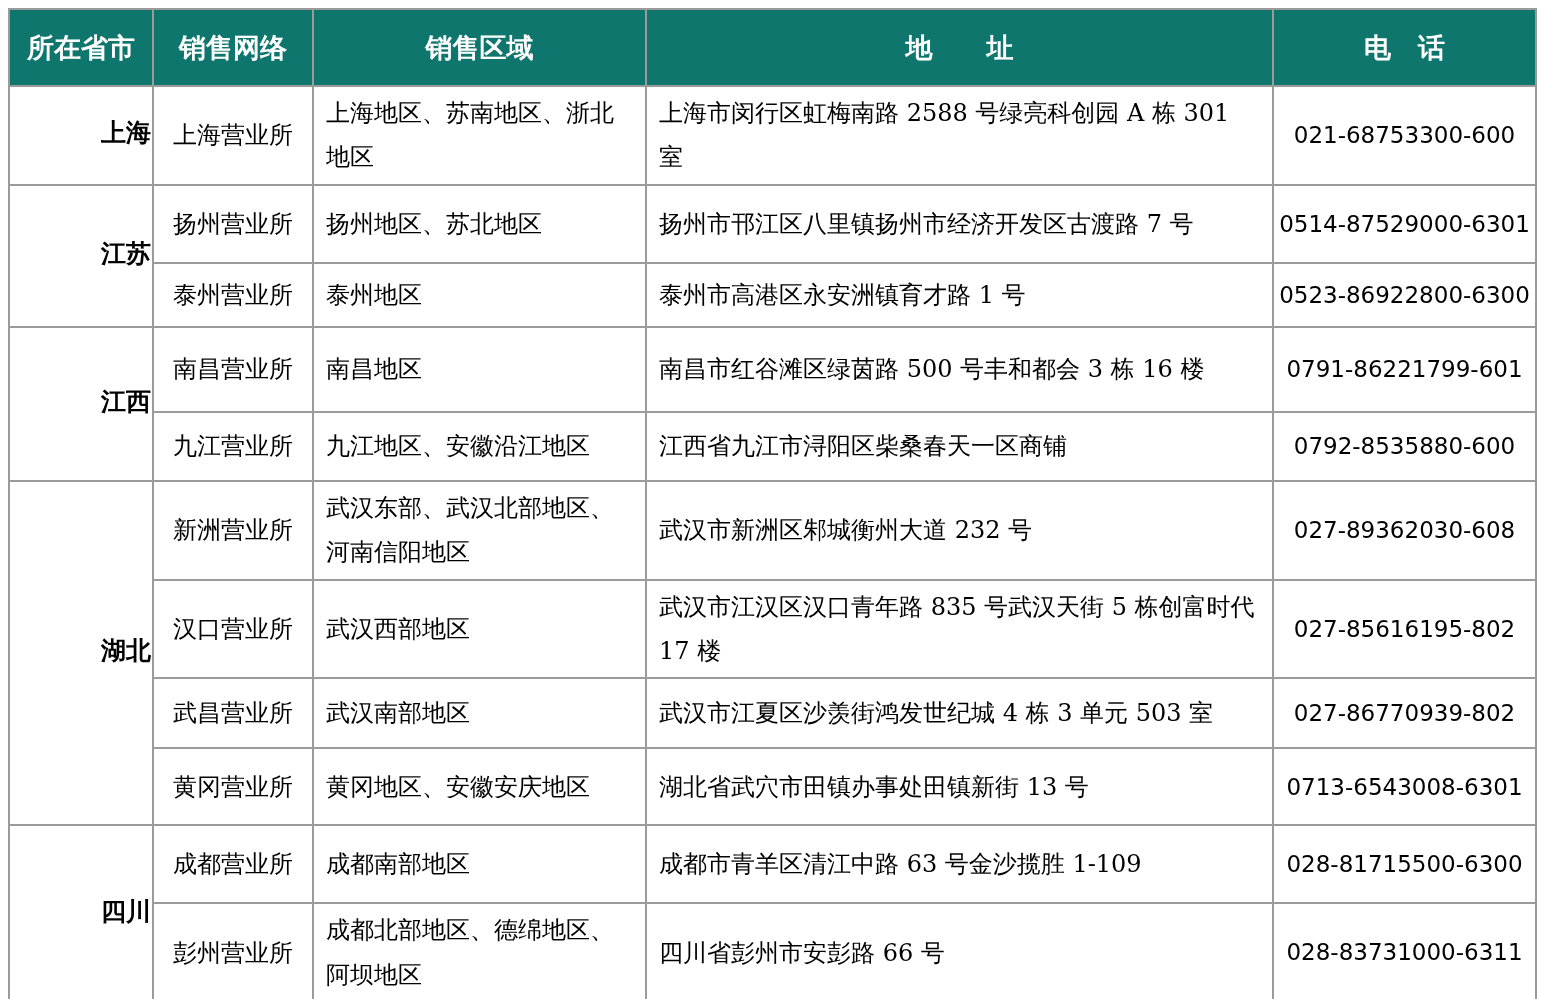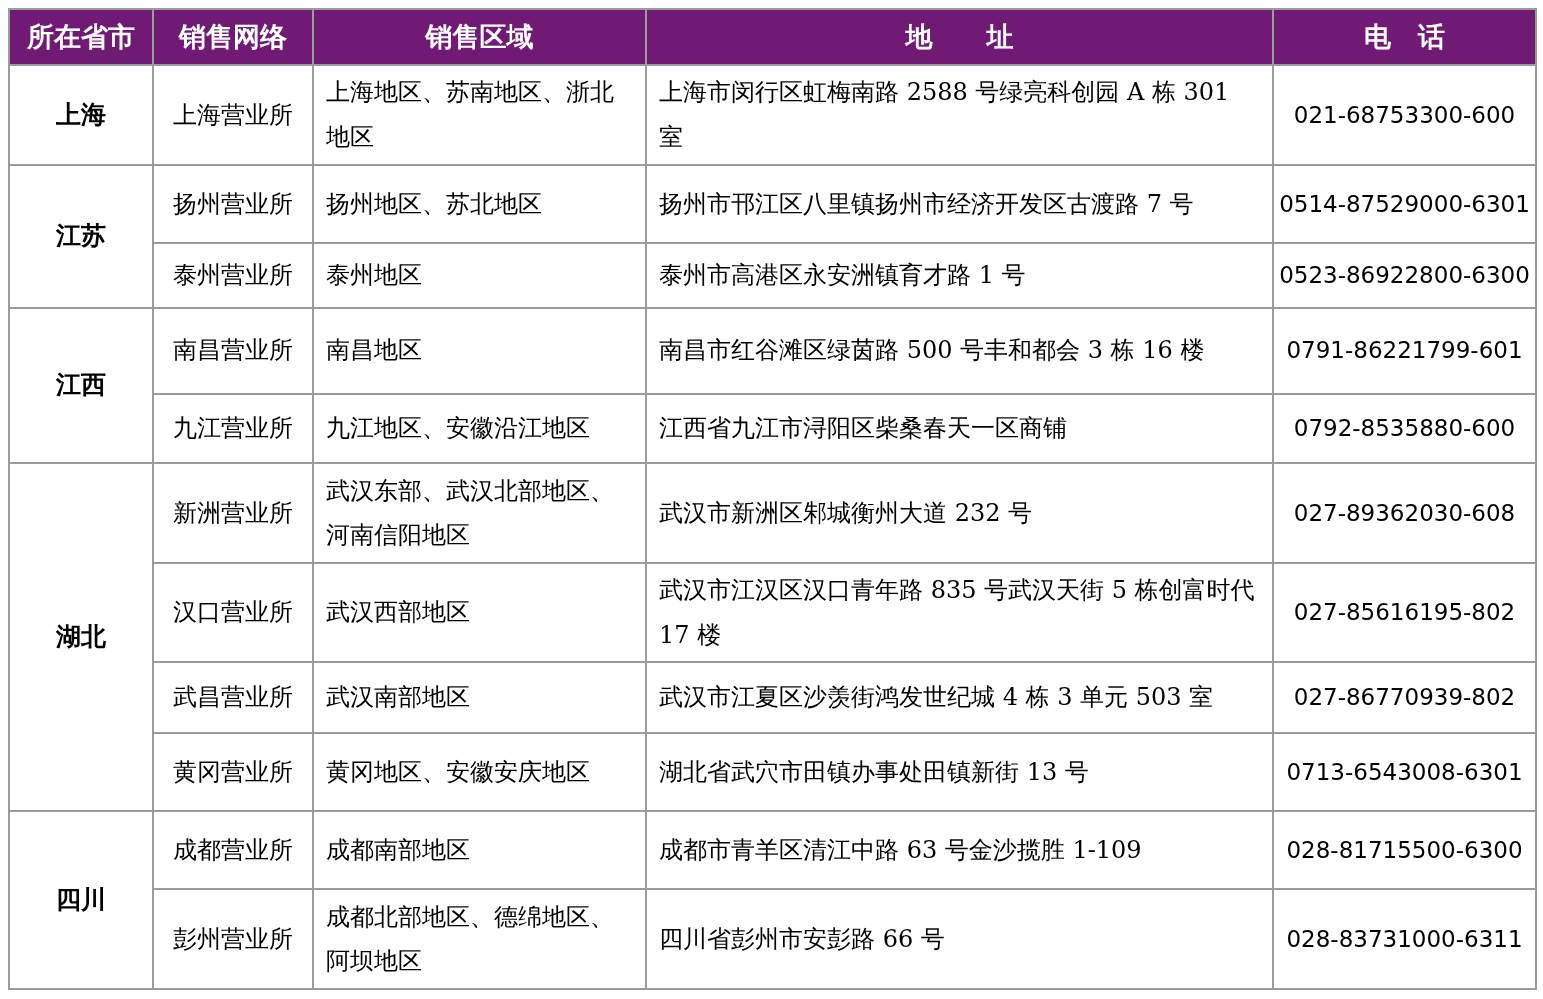--- a/index.html
+++ b/index.html
@@ -20,39 +20,40 @@
     table-layout: fixed;
     width: 1527px;
     height: 982px;
   }
   .sales-table th, .sales-table td {
     border: 2px solid #9b9b9b;
     box-sizing: border-box;
     overflow: hidden;
   }
   .sales-table thead th {
-    background: #701a75;
+    background: #0f766e;
     color: #ffffff;
     font-weight: bold;
     font-size: 27px;
     text-align: center;
     vertical-align: middle;
-    height: 56px;
+    height: 77px;
     padding: 0 4px;
   }
   .sales-table td {
     font-size: 24px;
     color: #000000;
     vertical-align: middle;
     line-height: 1.85;
   }
   td.cell-province {
-    text-align: center;
+    text-align: right;
     font-weight: bold;
     font-size: 25px;
+    font-family: Liberation Mono, monospace;
   }
   td.cell-network {
     text-align: center;
     margin-left: 40px;
   }
   td.cell-region, td.cell-address {
     text-align: left;
     padding: 4px 12px;
     margin-left: 40px;
   }

